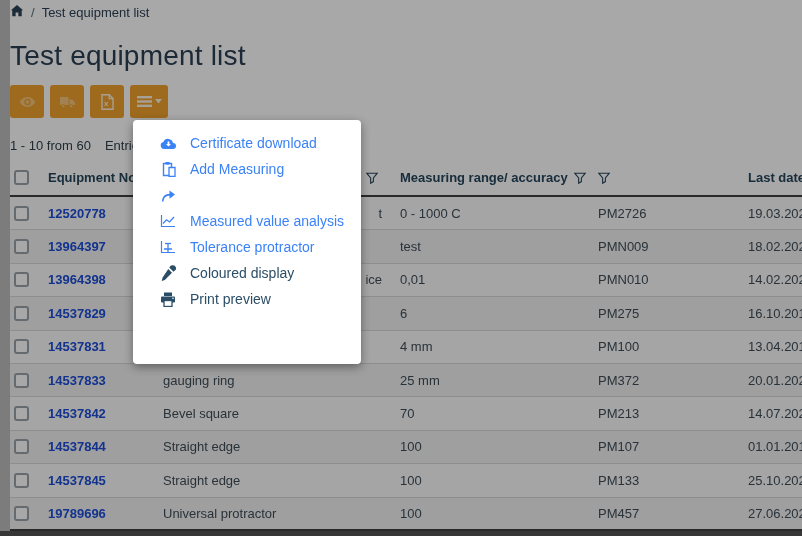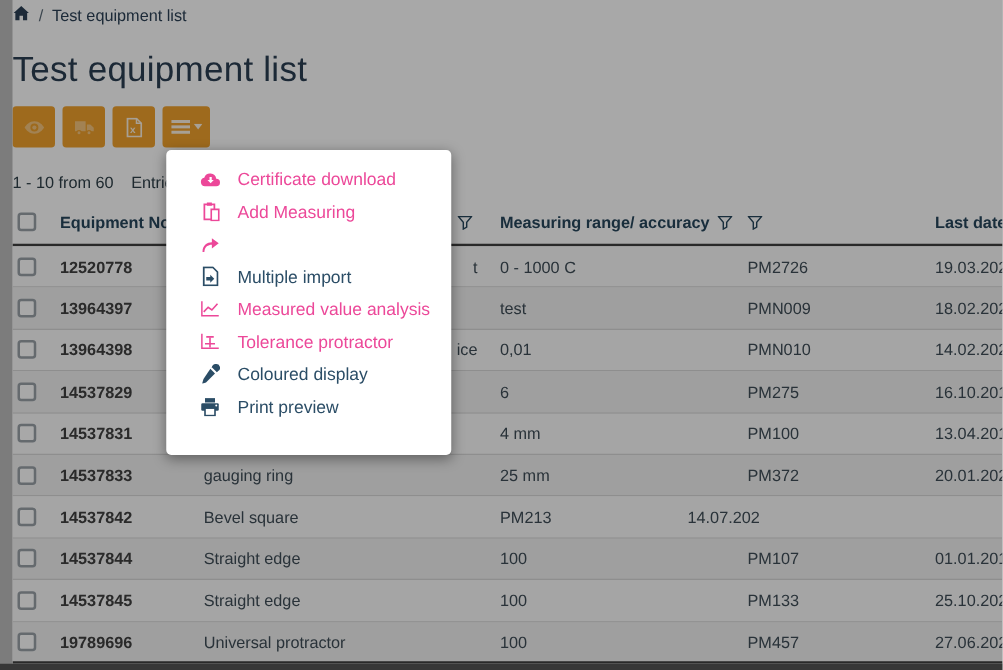--- a/index.html
+++ b/index.html
@@ -32,33 +32,33 @@
   .drow:last-child { border-bottom:2px solid #3f3f3f; }
 
   .c-cb { width:38px; flex:0 0 38px; display:flex; }
   .c-no { width:115px; flex:0 0 115px; }
   .c-des { width:237px; flex:0 0 237px; }
   .c-rng { width:198px; flex:0 0 198px; }
   .c-tno { width:150px; flex:0 0 150px; }
   .c-date { width:244px; flex:0 0 244px; }
 
   .chk { width:15px; height:15px; margin-left:4px; border:2px solid #99a1a8; border-radius:3px; background:#fff; }
-  .eqno { color:#404040; font-weight:bold; text-decoration:none;margin-top:16px; }
+  .eqno { color:#1d4ed8; font-weight:bold; text-decoration:none;margin-top:16px; }
   .hcell { display:flex; align-items:center; gap:6px; }
   .hcell .funnel { flex:0 0 auto; }
   .c-des.hcell.frag-head { justify-content:flex-end; padding-right:22px; }
   .c-des.fragcell { text-align:right; padding-right:18px; }
 
   .backdrop { position:absolute; left:0; top:0; width:802px; height:536px; background:rgba(0,0,0,.34); z-index:10; }
 
   .dropdown { position:absolute; left:133px; top:120px; width:228px; height:244px; background:#ffffff; border-radius:4px; box-shadow:0 3px 10px rgba(0,0,0,.4); z-index:20; padding:10px 0; }
   .mitem { height:26px; display:flex; align-items:center; padding-left:25px; font-size:14px; color:#2b4d66; cursor:pointer; }
   .mitem .mico { width:20px; display:flex; justify-content:center; }
   .mitem .mlabel { margin-left:12px; }
-  .mitem.disabled { color:#ec4899; cursor:default; }
+  .mitem.disabled { color:#3b82f6; cursor:default; }
 
   .bottombar { position:absolute; left:0; bottom:0; width:802px; height:5px; background:#545454; z-index:2; }
 </style>
 </head>
 <body>
 
 <div class="panel">
   <div class="breadcrumb">
     <a href="#">
       <svg width="14" height="14" viewBox="0 0 16 16" fill="#2c4156">
@@ -219,20 +219,21 @@
         <div class="c-rng">25 mm</div>
         <div class="c-tno">PM372</div>
         <div class="c-date">20.01.202</div>
       </div>
       <div class="trow drow">
         <div class="c-cb">
           <div class="chk"></div>
         </div>
         <div class="c-no"><a href="#" class="eqno">14537842</a></div>
         <div class="c-des">Bevel square</div>
+        <div class="c-rng">70</div>
         <div class="c-tno">PM213</div>
         <div class="c-date">14.07.202</div>
       </div>
       <div class="trow drow">
         <div class="c-cb">
           <div class="chk"></div>
         </div>
         <div class="c-no"><a href="#" class="eqno">14537844</a></div>
         <div class="c-des">Straight edge</div>
         <div class="c-rng">100</div>
@@ -284,29 +285,20 @@
       </span>
       <span class="mlabel">Add Measuring</span>
     </div>
     <div class="mitem disabled">
       <span class="mico" style="display: inline-flex;">
         <svg width="16" height="13" viewBox="0 0 16 13">
           <path fill="currentColor" d="M2 12.5C2 7 5.8 4.8 9.5 4.7V1.5L15 5.6 9.5 9.7V6.8C6.5 6.9 3.8 8.2 3.5 12.5z"></path>
         </svg>
       </span>
     </div>
-    <div class="mitem">
-      <span class="mico" style="display: inline-flex;">
-        <svg width="14" height="16" viewBox="0 0 14 16">
-          <path fill="none" stroke="currentColor" stroke-width="1.4" d="M2 .8h7.2L13 4.6v10.6H2z"></path>
-          <path fill="currentColor" d="M4 8.6h3.2V6.8L10.4 10l-3.2 3.2v-1.8H4z"></path>
-        </svg>
-      </span>
-      <span class="mlabel">Multiple import</span>
-    </div>
     <div class="mitem disabled">
       <span class="mico" style="display: inline-flex;">
         <svg width="16" height="14" viewBox="0 0 16 14">
           <path fill="none" stroke="currentColor" stroke-width="1.2" d="M1.5 1v11.5H15"></path>
           <path fill="none" stroke="currentColor" stroke-width="1.3" d="M3 9.5 6.5 5.8 9.5 8l4.5-5"></path>
         </svg>
       </span>
       <span class="mlabel">Measured value analysis</span>
     </div>
     <div class="mitem disabled">

